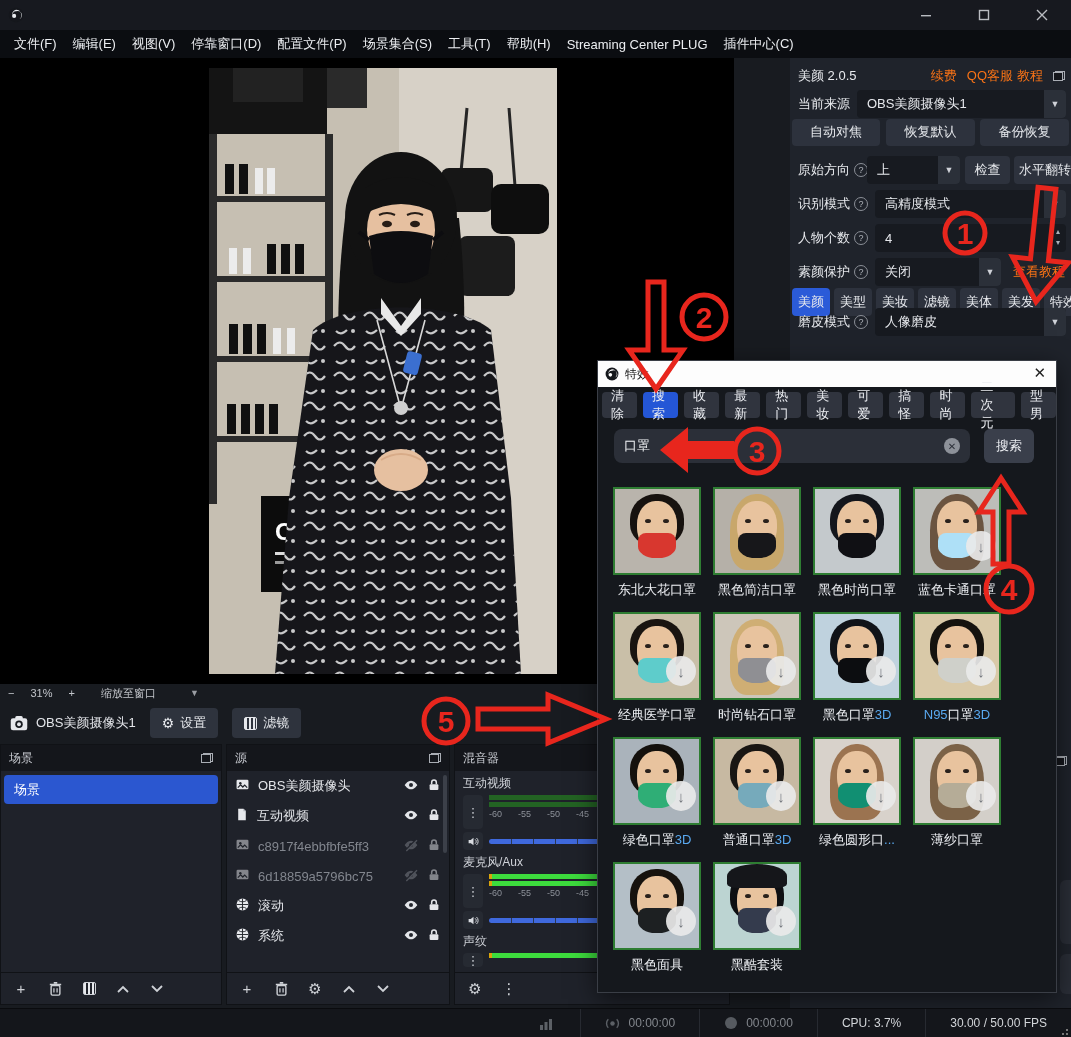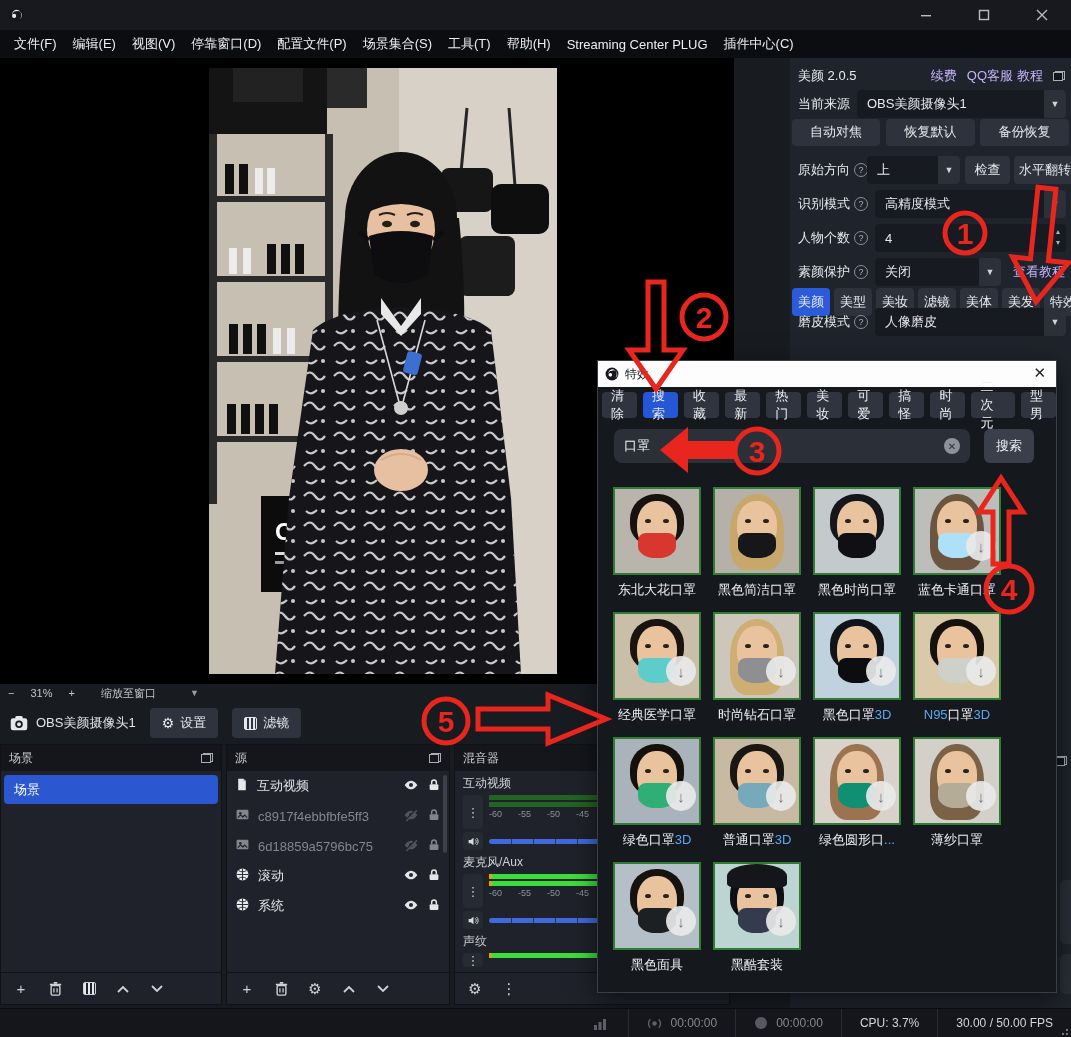--- a/index.html
+++ b/index.html
@@ -70,21 +70,21 @@
   .vol-slider i{position:absolute;top:0;bottom:0;width:1px;background:#2b3852;}
 
   
   #beauty{position:absolute;left:790px;top:58px;width:281px;height:950px;background:#1f232b;}
   #beauty .row{position:absolute;left:0;width:281px;display:flex;align-items:center;}
   .bp-label{color:#e8eaee;font-size:13px;display:flex;align-items:center;gap:4px;margin-left:8px;white-space:nowrap;}
   .help{width:14px;height:14px;border:1px solid #8b8f97;border-radius:50%;color:#aeb2b9;font-size:9px;display:inline-flex;align-items:center;justify-content:center;flex:0 0 auto;}
   .bp-select{position:relative;background:#171a20;border-radius:4px;height:28px;display:flex;align-items:center;color:#e6e8ec;font-size:13px;padding:0 26px 0 10px;}
   .bp-select .sel-caret{position:absolute;right:0;top:0;width:22px;height:28px;background:#2b3039;border-radius:0 4px 4px 0;display:flex;align-items:center;justify-content:center;color:#cfd2d8;font-size:9px;}
   .bp-btn{background:#2d323d;border-radius:4px;height:27px;display:flex;align-items:center;justify-content:center;color:#e6e8ec;font-size:13px;}
-  .bp-link{color:#c4b5fd;font-size:13px;white-space:nowrap;}
+  .bp-link{color:#f97316;font-size:13px;white-space:nowrap;}
   .bp-tab{height:28px;border-radius:4px;background:#2d323d;color:#e8eaee;font-size:13px;display:flex;align-items:center;justify-content:center;flex:0 0 auto;}
   .bp-tab.active{background:#2b5bd8;}
   #bp-count-field{position:relative;background:#171a20;border-radius:4px;height:28px;color:#e6e8ec;font-size:13px;display:flex;align-items:center;padding:0 10px;}
   .spin{position:absolute;right:6px;top:2px;display:flex;flex-direction:column;line-height:11px;font-size:8px;color:#aab0b8;}
 
   
   .sliver-btn{position:absolute;background:#2a2e37;border-radius:6px 0 0 6px;}
 
   
   #dialog{position:absolute;left:597px;top:360px;width:460px;height:633px;background:#15181d;border:1px solid #3a3e46;box-shadow:0 6px 24px rgba(0,0,0,.55);}
@@ -107,21 +107,21 @@
   .t-eyes::before{left:1px}.t-eyes::after{right:1px}
   .t-mask{position:absolute;left:23px;top:44px;width:38px;height:25px;border-radius:8px 8px 46% 46%;}
   .t-cap{position:absolute;left:12px;top:0px;width:60px;height:24px;border-radius:50% 50% 18% 18%;background:#15161a;}
   .dl-badge{position:absolute;right:3px;bottom:12px;width:30px;height:30px;border-radius:50%;background:rgba(233,233,233,.92);color:#71757b;font-size:15px;font-weight:bold;display:flex;align-items:center;justify-content:center;}
   .tile-label{margin-top:6px;text-align:center;color:#eef0f4;font-size:13px;white-space:nowrap;}
   .tile-label .latin{color:#5aa9f0;}
 
   
   #statusbar{position:absolute;left:0;top:1008px;width:1071px;height:29px;background:#14161b;border-top:1px solid #0a0b0e;display:flex;align-items:center;justify-content:flex-end;}
   .sb-sep{width:1px;height:29px;background:#272a31;}
-  .sb-item{display:flex;align-items:center;gap:8px;padding:0 18px;font-size:12px;color:#d2d5d9;}
+  .sb-item{display:flex;align-items:center;gap:8px;padding:0 24px;font-size:12px;color:#d2d5d9;}
   .sb-item .dim{color:#83878d;}
   #resize-grip{position:absolute;right:3px;bottom:2px;width:8px;height:8px;}
   #resize-grip::before{content:"";position:absolute;right:0;bottom:0;width:2px;height:2px;background:#777;box-shadow:-4px 0 #777,0 -4px #777;}
 
   
   #annotations{position:absolute;left:0;top:0;width:1071px;height:1037px;pointer-events:none;z-index:50;}
 </style>
 </head>
 <body>
 
@@ -300,20 +300,36 @@
     </div>
   </div>
 
   <div class="dock" id="dock-sources">
     <div class="dock-header">
       <span>源</span>
         <span class="popout"></span>
     </div>
     <div class="dock-body" id="sources-list">
       <div class="src-scrollbar"></div>
+    <div class="src-row">
+          <span class="s-ic"><svg viewBox="0 0 24 24" width="15" height="15">
+              <rect x="2.5" y="4.5" width="19" height="15" rx="2" fill="#e6e8ec"></rect>
+              <circle cx="8.5" cy="10" r="2" fill="#22252c"></circle>
+              <path d="M4.5 17l4.5-4.5 3.5 3.5 3-3 4 4" stroke="#22252c" stroke-width="2" fill="none"></path>
+            </svg></span>
+          <span class="lbl">OBS美颜摄像头</span>
+          <span class="s-ic"><svg viewBox="0 0 24 24" width="16" height="16">
+              <path d="M12 5.5C6.5 5.5 2.5 12 2.5 12s4 6.5 9.5 6.5S21.5 12 21.5 12 17.5 5.5 12 5.5z" fill="#e3e5e9"></path>
+              <circle cx="12" cy="12" r="3" fill="#22252c"></circle>
+            </svg></span>
+          <span class="s-ic"><svg viewBox="0 0 24 24" width="14" height="16">
+              <rect x="4.5" y="10.5" width="15" height="10" rx="1.8" fill="#e3e5e9"></rect>
+              <path d="M8 10.5V7.5a4 4 0 018 0v3" fill="none" stroke="#e3e5e9" stroke-width="2.6"></path>
+            </svg></span>
+        </div>
         <div class="src-row">
           <span class="s-ic"><svg viewBox="0 0 24 24" width="14" height="15">
               <path d="M5.5 2h9l4 4v16h-13z" fill="#e6e8ec"></path>
               <path d="M14.5 2v4.5H19" fill="#b0b3ba"></path>
             </svg></span>
           <span class="lbl">互动视频</span>
           <span class="s-ic"><svg viewBox="0 0 24 24" width="16" height="16">
               <path d="M12 5.5C6.5 5.5 2.5 12 2.5 12s4 6.5 9.5 6.5S21.5 12 21.5 12 17.5 5.5 12 5.5z" fill="#e3e5e9"></path>
               <circle cx="12" cy="12" r="3" fill="#22252c"></circle>
             </svg></span>

